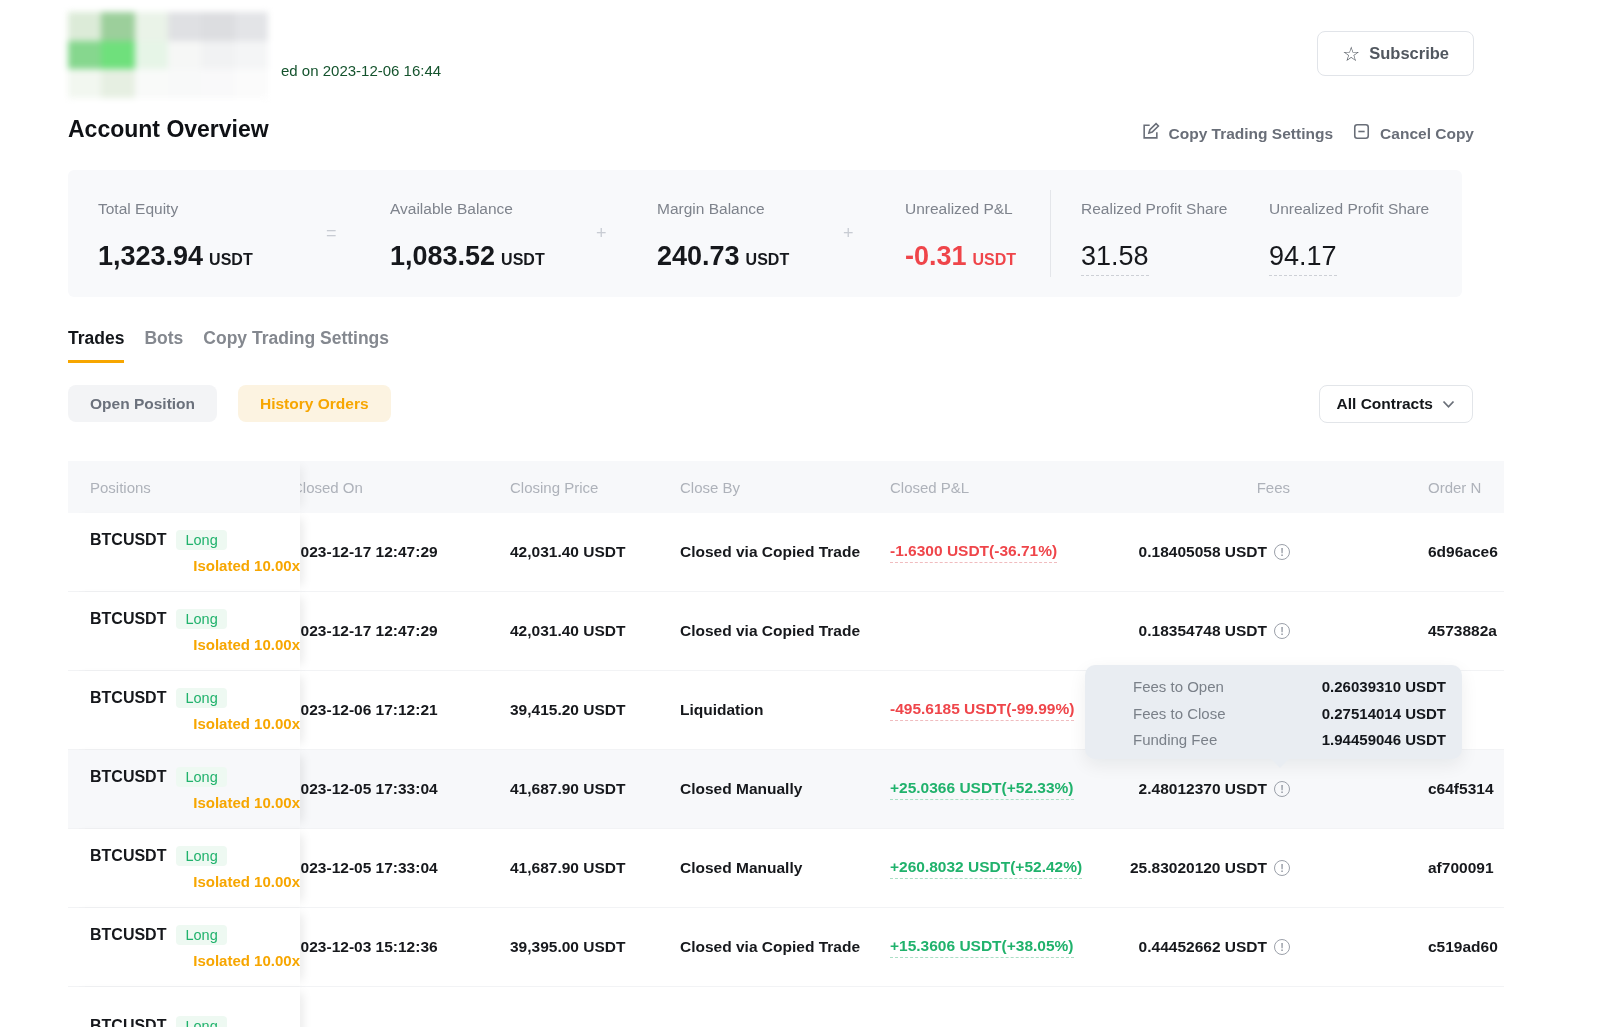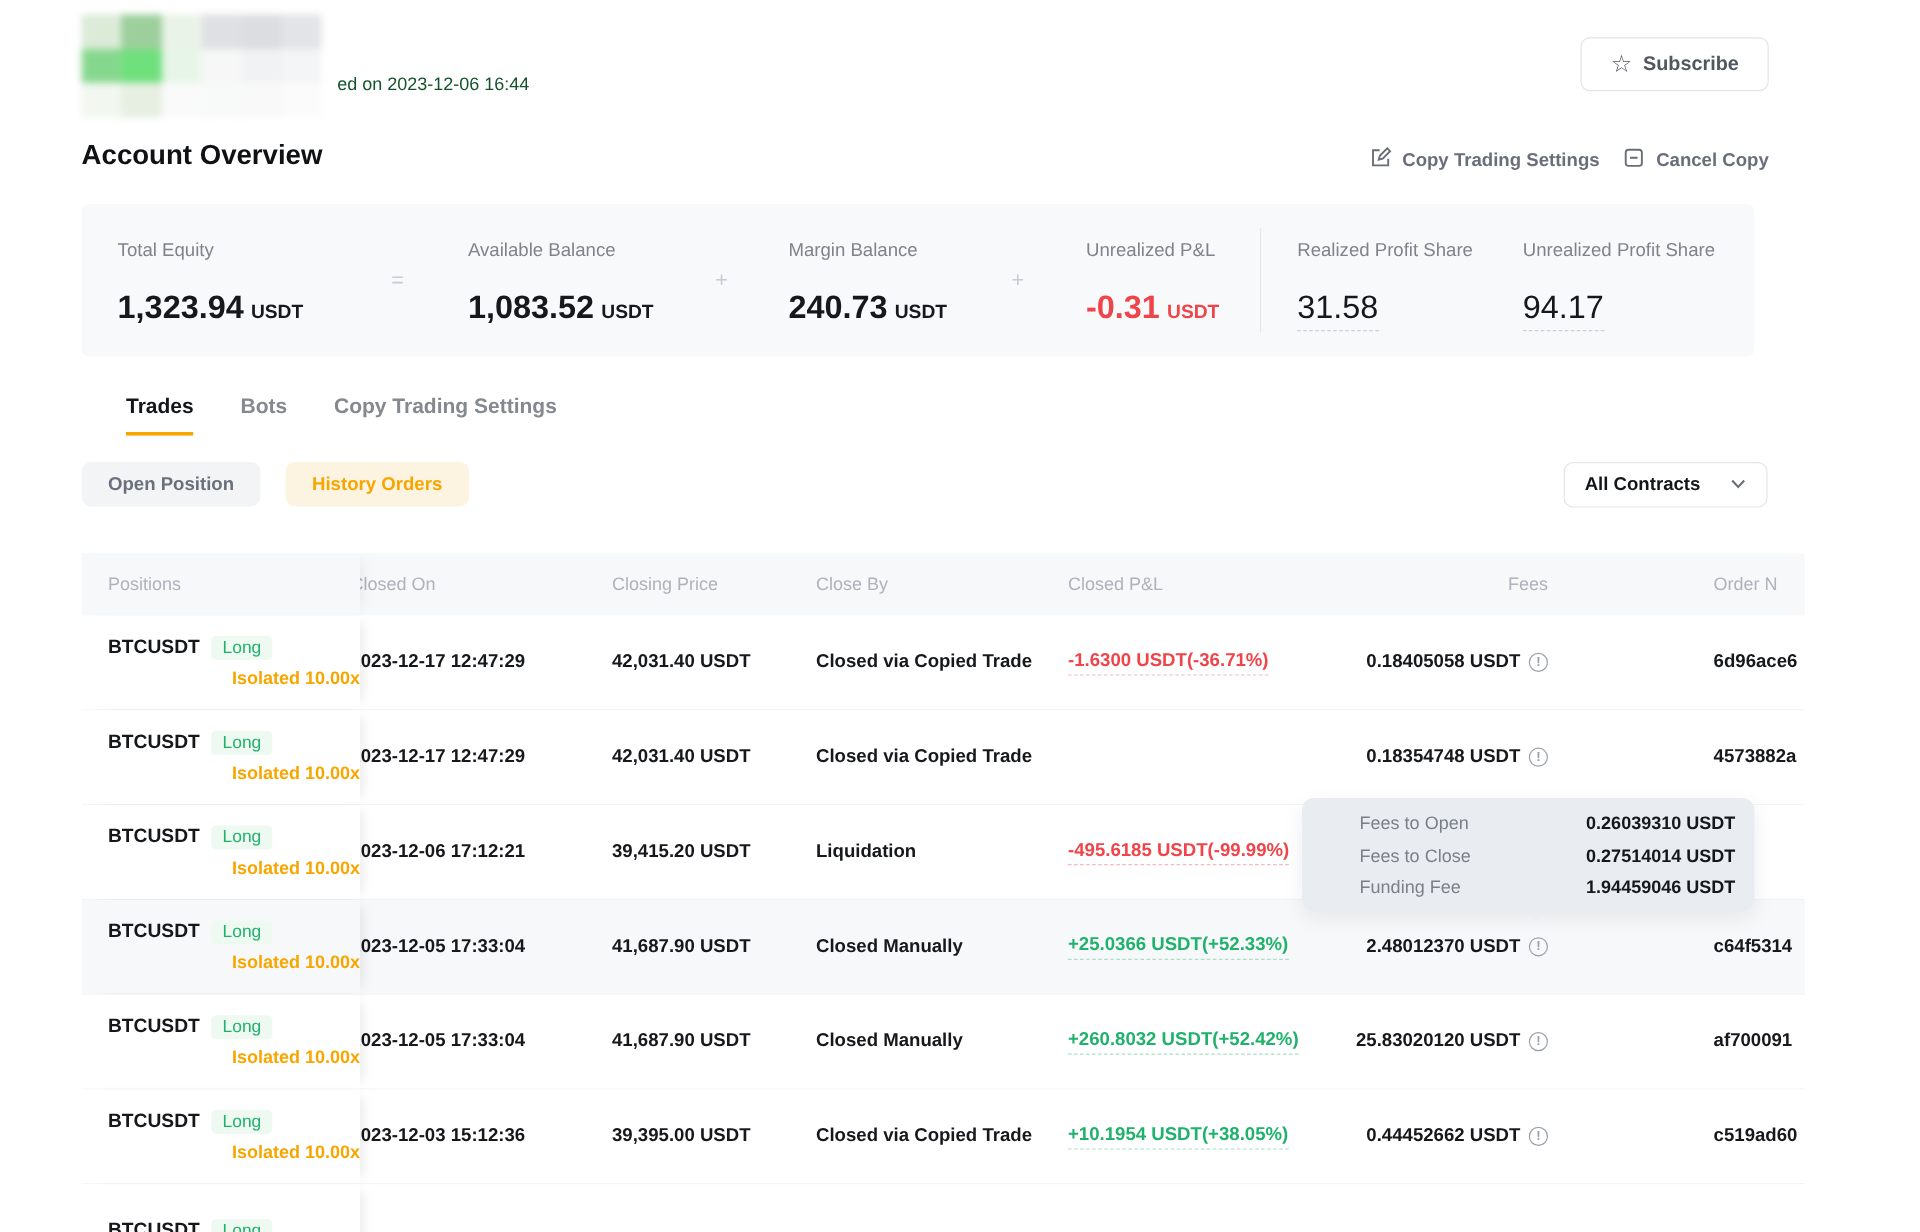--- a/index.html
+++ b/index.html
@@ -40,32 +40,32 @@
   .stat { position:absolute; top:0; }
   .stat .lbl { position:absolute; top:30px; left:0; font-size:15.5px; color:#7e838c; white-space:nowrap; }
   .stat .val { position:absolute; top:59px; left:0; font-size:27px; font-weight:700; color:#16181c; white-space:nowrap;margin-top:12px; }
   .stat .val .unit { font-size:16px; font-weight:700; margin-left:6px; }
   .stat.red .val, .stat.red .unit { color:#ef454a; }
   .stat.share .val { font-weight:400; border-bottom:1.5px dashed #cdd0d6; padding-bottom:3px; }
   .op { position:absolute; top:53px; font-size:18px; color:#c8ccd3; }
   .v-div { position:absolute; left:982px; top:20px; width:1px; height:87px; background:#e4e6ea; }
 
   
-  .tabs { left:68px; top:328px; display:flex; gap:39px; font-size:17.5px; font-weight:700;margin-left:37px; }
+  .tabs { left:68px; top:328px; display:flex; gap:20px; font-size:17.5px; font-weight:700; }
   .tab { color:#84888f; cursor:pointer; position:relative; padding-bottom:14px; }
   .tab.active { color:#13161a; }
   .tab.active::after { content:""; position:absolute; left:0; right:0; bottom:0; height:3px; background:#f7a600; }
 
   
   .pill { top:385px; height:37px; border-radius:8px; display:flex; align-items:center;
     padding:0 22px; font-size:15.5px; font-weight:700; cursor:pointer; }
   .pill-open { left:68px; background:#f3f4f6; color:#6b717c; }
   .pill-history { left:238px; background:#fcf3e1; color:#f7a600; }
   .contracts-dd { right:127px; top:385px; height:38px; border:1px solid #e2e5e9; border-radius:8px;
-    background:#fff; display:flex; align-items:center; gap:25px; padding:0 17px;
+    background:#fff; display:flex; align-items:center; gap:9px; padding:0 17px;
     font-size:15.5px; font-weight:700; color:#13161a; cursor:pointer; }
 
   
   .table-wrap { left:68px; top:461px; width:1436px; height:566px; overflow:hidden; }
   .thead { position:relative; height:52px; background:#f7f8fa; }
   .trow { position:relative; height:79px; border-bottom:1px solid #f2f3f5; background:#fff; }
   .trow.hover, .trow.hover .sticky { background:#f7f8fa; }
   .scrollpane { position:absolute; left:224px; top:0; height:100%; width:1300px; z-index:1; }
   .cell { position:absolute; top:0; height:100%; display:flex; align-items:center;
     font-size:15.5px; font-weight:700; color:#16181c; white-space:nowrap; }
@@ -320,21 +320,21 @@
       <div class="margin-mode">Isolated 10.00x</div>
     </div>
   </div>
 
   <div class="trow gain">
     <div class="scrollpane">
       <div class="cell c-date">2023-12-03 15:12:36</div>
       <div class="cell c-price">39,395.00 USDT</div>
       <div class="cell c-closeby">Closed via Copied Trade</div>
       <div class="cell c-pnl">
-          <span class="pnl-val">+10.1954 USDT(+38.05%)</span>
+          <span class="pnl-val">+15.3606 USDT(+38.05%)</span>
         </div>
       <div class="cell c-fees">
           <span>0.44452662 USDT</span>
           <span class="info-icon">!</span>
         </div>
       <div class="cell c-order">c519ad60</div>
     </div>
     <div class="sticky">
       <div class="sym-line">
           <span class="sym">BTCUSDT</span>

